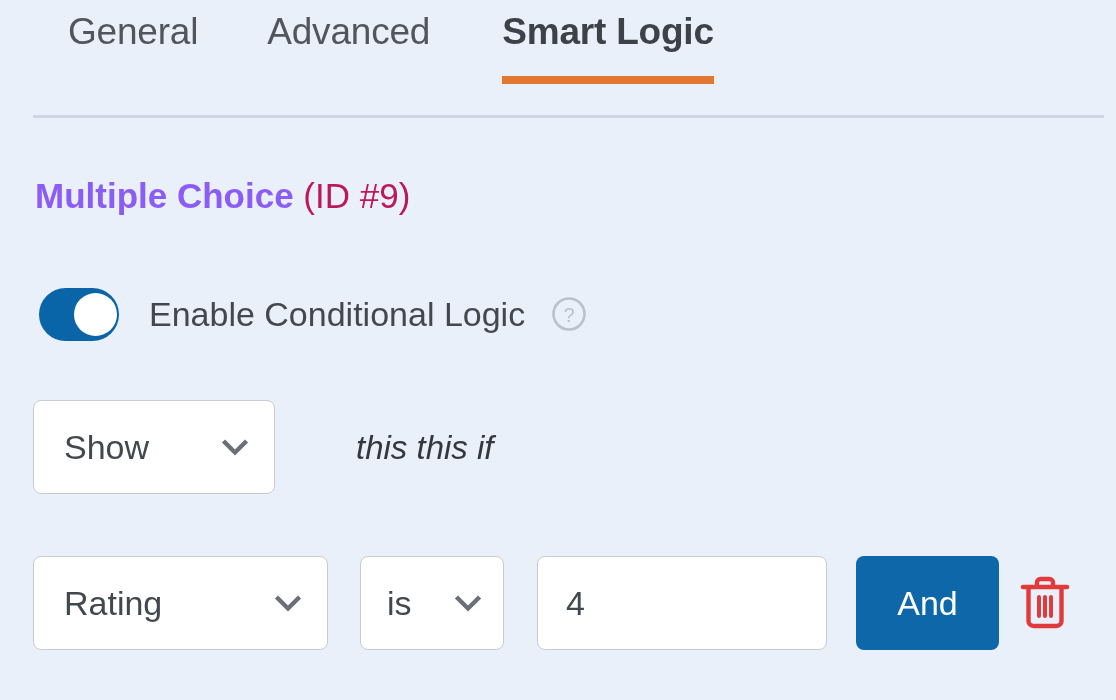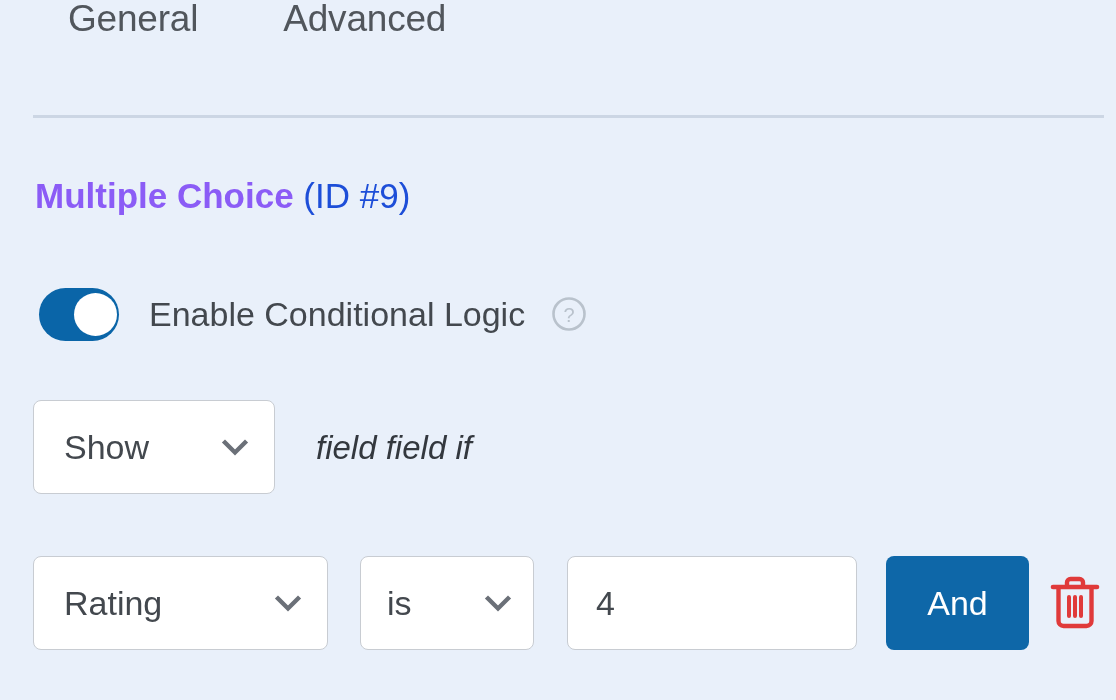--- a/index.html
+++ b/index.html
@@ -25,23 +25,23 @@
   
   .tabbar {
     position: absolute;
     left: 33px;
     top: 0;
     width: 1071px;
     height: 118px;
   }
   .tabs {
     display: flex;
-    align-items: flex-start;
+    align-items: center;
     height: 110px;
-    gap: 16px;
+    gap: 0;
   }
   .tab {
     position: relative;
     font-size: 37px;
     color: #51565c;
     padding: 0 0 48px 0;
     margin: 0;
     line-height: 1;
     cursor: pointer;
     white-space: nowrap;
@@ -78,21 +78,21 @@
     top: 178px;
     font-size: 35px;
     line-height: 1;
     white-space: nowrap;
   }
   .field-title .name {
     font-weight: bold;
     color: #8b5cf6;
   }
   .field-title .fid {
-    color: #1d4ed8;
+    color: #be185d;
     font-weight: normal;
   }
 
   
   .toggle-row {
     position: absolute;
     left: 39px;
     top: 287px;
     display: flex;
     align-items: center;
@@ -132,20 +132,21 @@
     cursor: pointer;
   }
 
   
   .show-row {
     position: absolute;
     left: 33px;
     top: 400px;
     display: flex;
     align-items: center;
+    gap: 40px;
   }
   .select {
     background: #ffffff;
     border: 1px solid #c8ccd2;
     border-radius: 8px;
     height: 94px;
     box-sizing: border-box;
     display: flex;
     align-items: center;
     justify-content: space-between;
@@ -178,21 +179,21 @@
   
   .cond-row {
     position: absolute;
     left: 33px;
     top: 556px;
     display: flex;
     align-items: center;
   }
   .select-field { width: 295px; gap: 22px; }
   .select-op {
-    width: 174px;
+    width: 144px;
     margin-left: 32px;
     padding: 0 18px 0 26px;
   }
   .text-input {
     margin-left: 33px;
     width: 290px;
     height: 94px;
     box-sizing: border-box;
     background: #ffffff;
     border: 1px solid #c8ccd2;
@@ -237,20 +238,21 @@
 
   <div class="tabbar">
     <div class="tabs">
       <div class="tab general">
         <span>General</span>
       </div>
       <div class="tab advanced">
         <span>Advanced</span>
       </div>
       <div class="tab smartlogic">
+        <span>Smart Logic</span>
         <span class="tab-underline"></span>
       </div>
     </div>
     <div class="tabdivider"></div>
   </div>
 
   <div class="field-title">
     <span class="name">Multiple Choice</span><span>&nbsp;</span><span class="fid">(ID #9)</span>
   </div>
 
@@ -269,21 +271,21 @@
 
   <div class="show-row">
     <div class="select select-show">
       <span class="val">Show</span>
       <span class="chev">
         <svg viewBox="0 0 34 34" width="34" height="34" aria-hidden="true">
           <path d="M7 12.5 L17 22.5 L27 12.5" fill="none" stroke="#6b7078" stroke-width="4.4" stroke-linecap="square" stroke-linejoin="miter"></path>
         </svg>
       </span>
     </div>
-    <div class="this-field-if">field field if</div>
+    <div class="this-field-if">this this if</div>
   </div>
 
   <div class="cond-row">
     <div class="select select-field">
       <span class="val">Rating</span>
       <span class="chev">
         <svg viewBox="0 0 34 34" width="34" height="34" aria-hidden="true">
           <path d="M7 12.5 L17 22.5 L27 12.5" fill="none" stroke="#6b7078" stroke-width="4.4" stroke-linecap="square" stroke-linejoin="miter"></path>
         </svg>
       </span>

